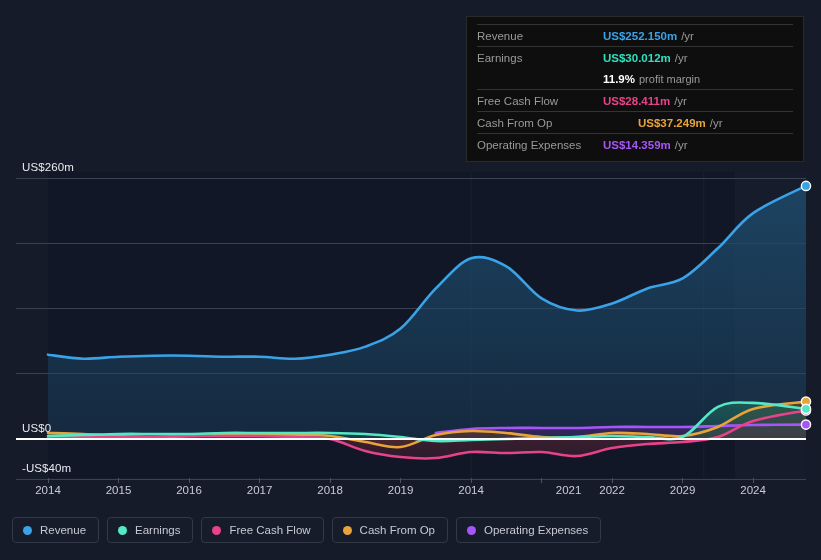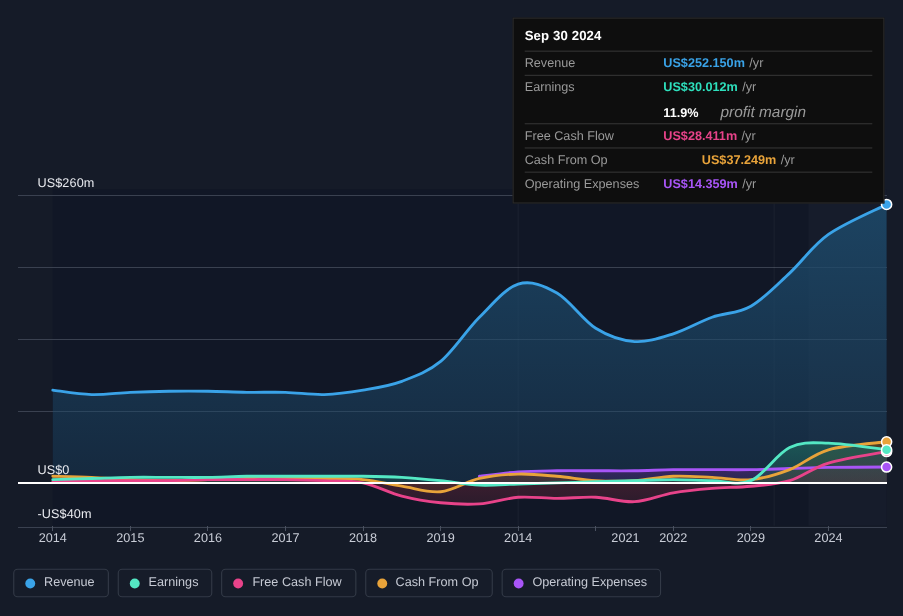--- a/index.html
+++ b/index.html
@@ -35,21 +35,20 @@
     top: 0;
   }
 
   
   .y-label {
     position: absolute;
     font-size: 11.5px;
     color: #e8eaef;
     white-space: nowrap;
     letter-spacing: .1px;
-    margin-left: 12px;
   }
   .x-label {
     position: absolute;
     font-size: 11.5px;
     color: #c8ccd6;
     text-align: center;
     white-space: nowrap;
     transform: translateX(-50%);
   }
 
@@ -92,24 +91,23 @@
     white-space: nowrap;
   }
   .tt-unit {
     color: #9a9a9a;
     font-size: 11.5px;
     font-weight: normal;
     margin-left: 4px;
   }
   .tt-sub {
     color: #9a9a9a;
-    font-size: 14px;
+    font-size: 11px;
     font-weight: normal;
-    margin-left: 20px;
-    font-style: italic;
+    margin-left: 4px;
   }
 
   
   #legend {
     position: absolute;
     left: 12px;
     top: 517px;
     display: flex;
     gap: 8px;
   }
@@ -216,21 +214,20 @@
         <div class="x-label" style="left: 400.558px; top: 484px;">2019</div>
         <div class="x-label" style="left: 471.07px; top: 484px;">2014</div>
         <div class="x-label" style="left: 541.581px; top: 484px; margin-left: 27px;">2021</div>
         <div class="x-label" style="left: 612.093px; top: 484px;">2022</div>
         <div class="x-label" style="left: 682.605px; top: 484px;">2029</div>
         <div class="x-label" style="left: 753.116px; top: 484px;">2024</div>
       </div>
   </div>
 
   <div id="tooltip">
-    <div id="tooltip-date">Sep 30 2024</div>
     <div id="tooltip-rows">
         <div class="tt-row">
           <div class="tt-key">Revenue</div>
           <div style="display: flex; align-items: baseline;">
             <span class="tt-val" style="color: rgb(58, 163, 232);">US$252.150m</span>
             <span class="tt-unit">/yr</span>
           </div>
         </div>
         <div class="tt-row">
           <div class="tt-key">Earnings</div>

